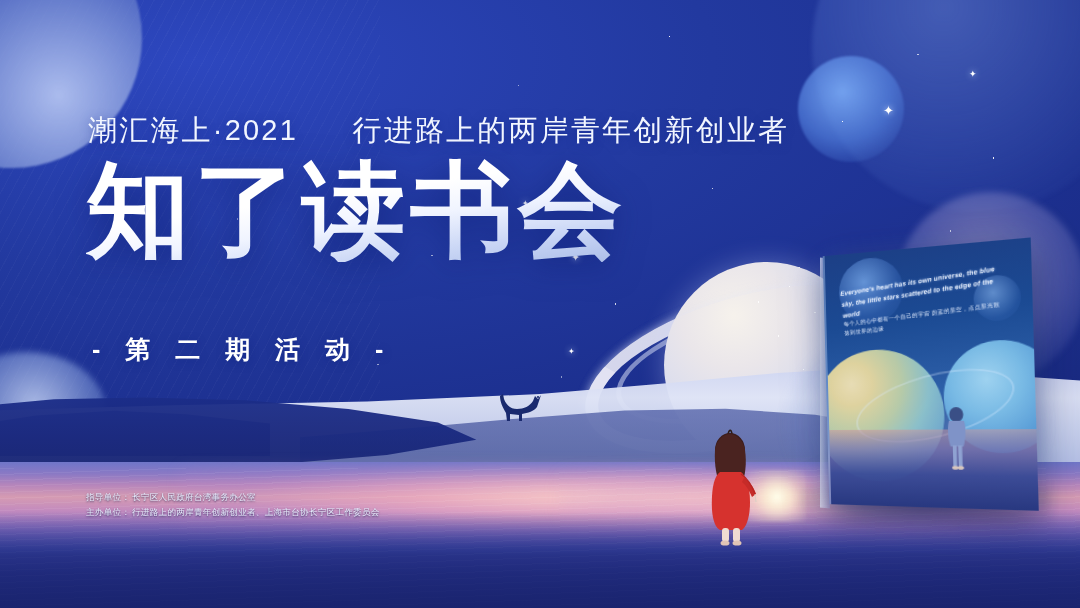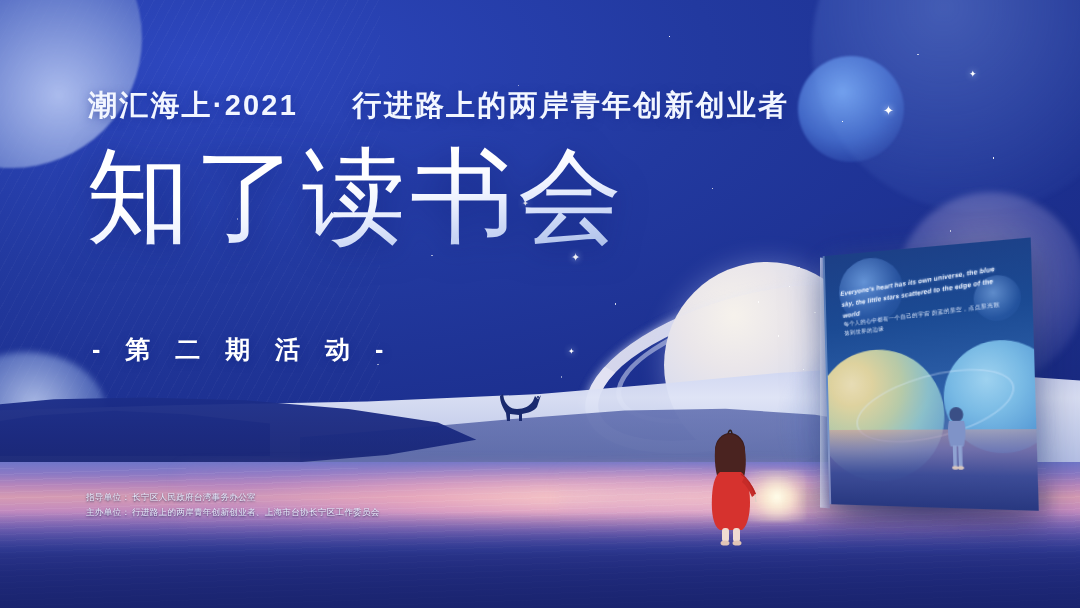--- a/index.html
+++ b/index.html
@@ -248,30 +248,30 @@
     filter:blur(.6px);
   }
   .poster-shadow{
     position:absolute;left:800px;top:486px;width:250px;height:40px;
     background:radial-gradient(ellipse at 50% 40%, rgba(14,24,80,.55) 0%, rgba(14,24,80,.18) 60%, rgba(14,24,80,0) 100%);
     filter:blur(5px);
   }
 
   
   .subtitle{
-    position:absolute;left:88px;top:86px;
-    font-size:29px;letter-spacing:2.2px;font-weight:700;color:#f2f6ff;
+    position:absolute;left:88px;top:111px;
+    font-size:29px;letter-spacing:2.2px;font-weight:400;color:#f2f6ff;
     white-space:nowrap;
     text-shadow:0 2px 10px rgba(20,40,140,.55);
   }
   .subtitle .gap{display:inline-block;width:34px;}
 
   .title{
-    position:absolute;left:86px;top:144px;
-    font-size:104px;font-weight:normal;letter-spacing:4px;line-height:1;
+    position:absolute;left:86px;top:158px;
+    font-size:104px;font-weight:bold;letter-spacing:4px;line-height:1;
     white-space:nowrap;
     background:linear-gradient(172deg,#ffffff 0%,#ffffff 40%,#f0f4ff 58%,#ccd8f6 78%,#aabde8 100%);
     -webkit-background-clip:text;background-clip:text;
     -webkit-text-fill-color:transparent;color:transparent;
     filter:drop-shadow(0 6px 16px rgba(10,25,110,.55));
   }
 
   .phase{
     position:absolute;left:92px;top:300px;
     font-size:25px;font-weight:bold;letter-spacing:9px;color:#ffffff;

